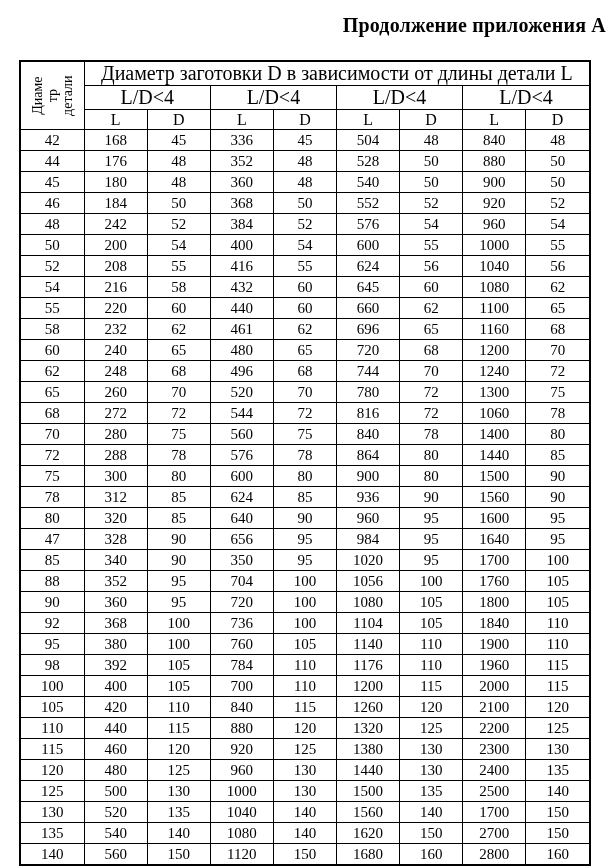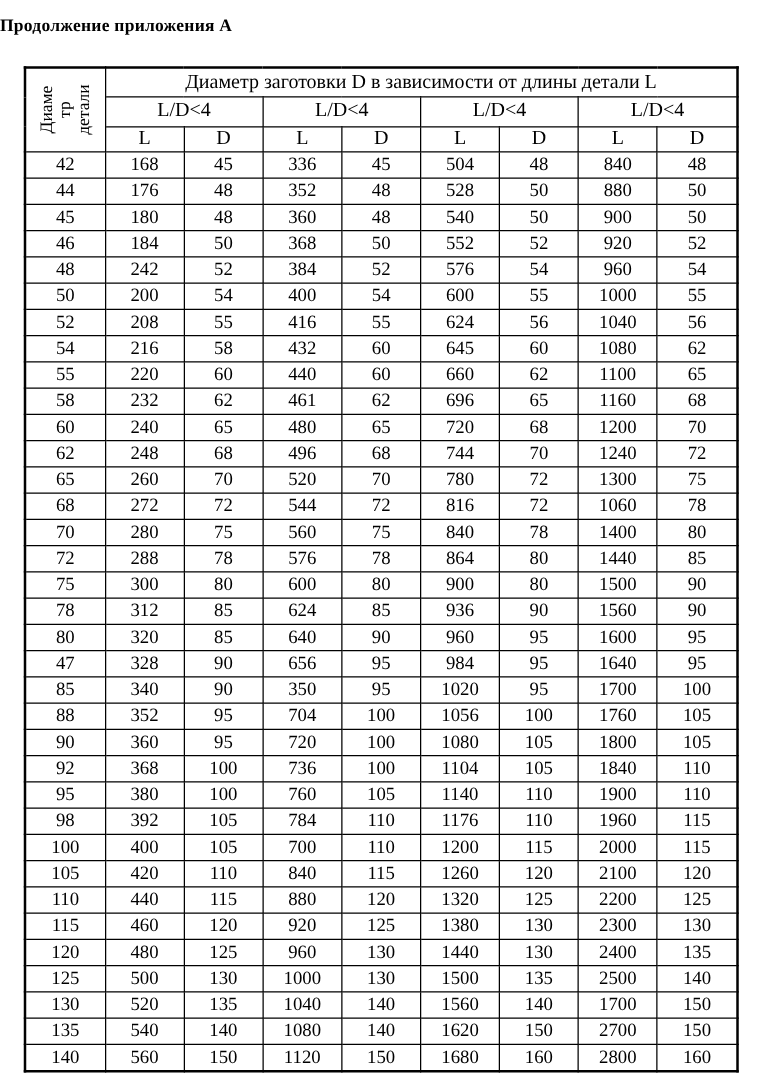--- a/index.html
+++ b/index.html
@@ -9,23 +9,23 @@
     color: #000000;
     font-family: "Liberation Serif", serif;
   }
   body {
     width: 606px;
     height: 867px;
     overflow: hidden;
   }
   .page-title {
     margin: 14px 0 0 0;
-    font-size: 14px;
+    font-size: 20px;
     font-weight: bold;
-    text-align: left;
+    text-align: right;
     letter-spacing: 0.2px;
   }
   table.data-table {
     border-collapse: collapse;
     table-layout: fixed;
     margin: 23px 0 0 19px;
     width: 572px;
     height: 796px;
     border: 2px solid #000;
   }
@@ -34,22 +34,22 @@
     text-align: center;
     vertical-align: middle;
     padding: 0;
     font-weight: normal;
     overflow: hidden;
     white-space: nowrap;
   }
   tr.main-header-row  { height: 23px; }
   tr.group-header-row { height: 23px; }
   tr.sub-header-row   { height: 20px; }
-  .main-h  { font-size: 16px; }
-  .gh      { font-size: 16px; }
+  .main-h  { font-size: 20px; }
+  .gh      { font-size: 20px; }
   .sub     { font-size: 16px; }
   tbody td {
     font-size: 15px;
     line-height: 1;
     height: 20px;
   }
   .corner-cell { padding: 0; }
   .rot-wrap {
     width: 64px;
     height: 66px;

